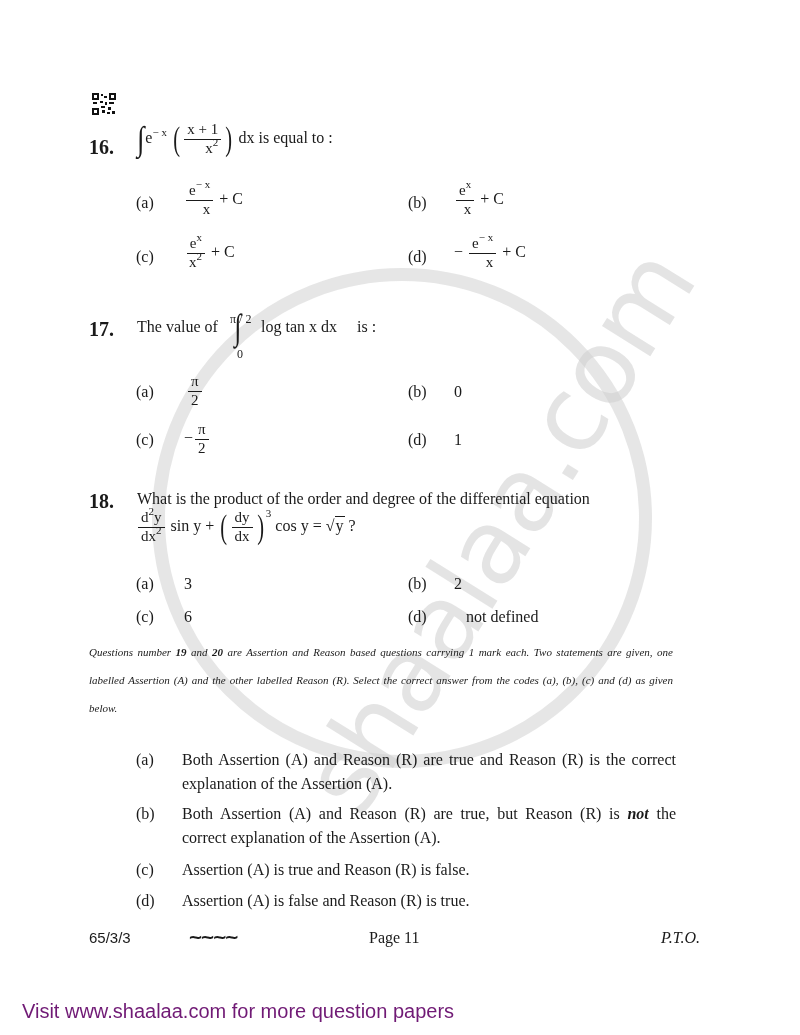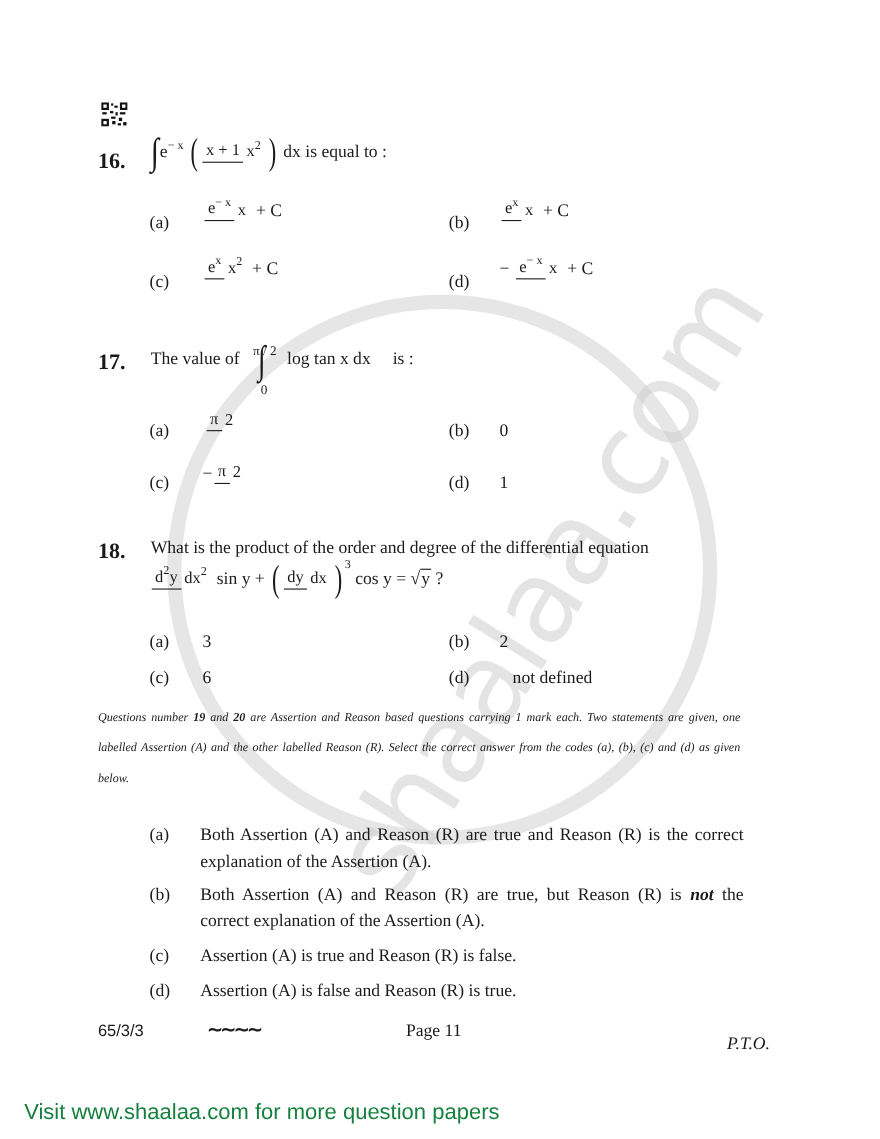--- a/index.html
+++ b/index.html
@@ -1,35 +1,35 @@
 <!DOCTYPE html>
 <html><head>
 <meta charset="utf-8">
 <style>
   html, body { margin:0; padding:0; background:#ffffff; }
   body { width:800px; height:1035px; position:relative; overflow:hidden;
          font-family:"DejaVu Serif","Liberation Serif",serif; color:#1a1a1a; }
   .abs { position:absolute; }
   .txt { font-family:"Liberation Serif","DejaVu Serif",serif; font-size:16px; color:#1a1a1a; white-space:nowrap; }
   .qnum { font-family:"Liberation Serif","DejaVu Serif",serif; font-weight:bold; font-size:20px; }
-  .frac { display:inline-flex; flex-direction:row; align-items:flex-start; vertical-align:middle; font-size:15px; line-height:1.05; margin:0 2px; }
+  .frac { display:inline-flex; flex-direction:column; align-items:flex-end; vertical-align:middle; font-size:15px; line-height:1.05; margin:0 2px; }
   .frac .num { padding:0 3px 1px; border-bottom:1px solid #1a1a1a; }
   .frac .den { padding:1px 3px 0; }
   sup { font-size:11px; vertical-align:7px; line-height:0; }
   .paren { font-size:34px; font-weight:200; vertical-align:middle; display:inline-block; transform:scaleX(0.6); line-height:1; }
   .integral { font-size:34px; vertical-align:middle; display:inline-block; transform:scaleX(0.8); line-height:1; }
   .italic { font-style:italic; }
   .watermark-circle { position:absolute; left:152px; top:268px; width:500px; height:500px; border-radius:50%;
       border:13px solid rgba(210,210,210,0.55); box-sizing:border-box; pointer-events:none; }
   .watermark-text { position:absolute; left:180px; top:470px; font-family:"DejaVu Sans","Liberation Sans",sans-serif;
       font-size:104px; color:rgba(205,205,205,0.55); transform:rotate(-58deg); transform-origin:center; pointer-events:none; letter-spacing:-2px; }
   .qr { position:absolute; left:92px; top:93px; width:24px; height:22px; }
   .sqrt { border-top:1px solid #1a1a1a; padding:0 1px; }
   .wave { font-family:"DejaVu Sans",sans-serif; font-weight:bold; font-size:18px; letter-spacing:-3px; }
-  .footer-visit { font-family:"Liberation Sans","DejaVu Sans",sans-serif; font-size:20px; color:#15803d; }
+  .footer-visit { font-family:"Liberation Sans","DejaVu Sans",sans-serif; font-size:20px; color:#701a75; }
   p.instr { margin:0; font-style:italic; font-size:11px; line-height:28px; width:584px; text-align:justify;
             font-family:"Liberation Serif","DejaVu Serif",serif; }
   .ar-row { position:absolute; left:136px; width:540px; font-size:16px; line-height:24px; font-family:"Liberation Serif","DejaVu Serif",serif; }
   .ar-row .lbl { position:absolute; left:0; top:0; }
   .ar-row .body { margin-left:46px; text-align:justify; }
 </style>
 </head>
 <body>
 
 <div class="watermark-circle"></div>
@@ -169,15 +169,15 @@
   <div class="body">Assertion (A) is true and Reason (R) is false.</div>
 </div>
 <div class="ar-row" style="top:889px;">
   <span class="lbl">(d)</span>
   <div class="body">Assertion (A) is false and Reason (R) is true.</div>
 </div>
 
 <div class="abs" style="left:89px;top:929px;font-family:'Liberation Sans','DejaVu Sans',sans-serif;font-size:15px;">65/3/3</div>
 <div class="abs wave" style="left:188px;top:926px;">~~~~</div>
 <div class="abs" style="left:369px;top:929px;font-family:'Liberation Serif','DejaVu Serif',serif;font-size:16px;">Page 11</div>
-<div class="abs" style="left:661px;top:929px;font-family:'Liberation Serif','DejaVu Serif',serif;font-size:16px;font-style:italic;margin-top:12px;">P.T.O.</div>
+<div class="abs" style="left:661px;top:929px;font-family:'Liberation Serif','DejaVu Serif',serif;font-size:16px;font-style:italic;">P.T.O.</div>
 
 <div class="abs footer-visit" style="left:22px;top:1000px;">Visit www.shaalaa.com for more question papers</div>
 
 </body></html>

